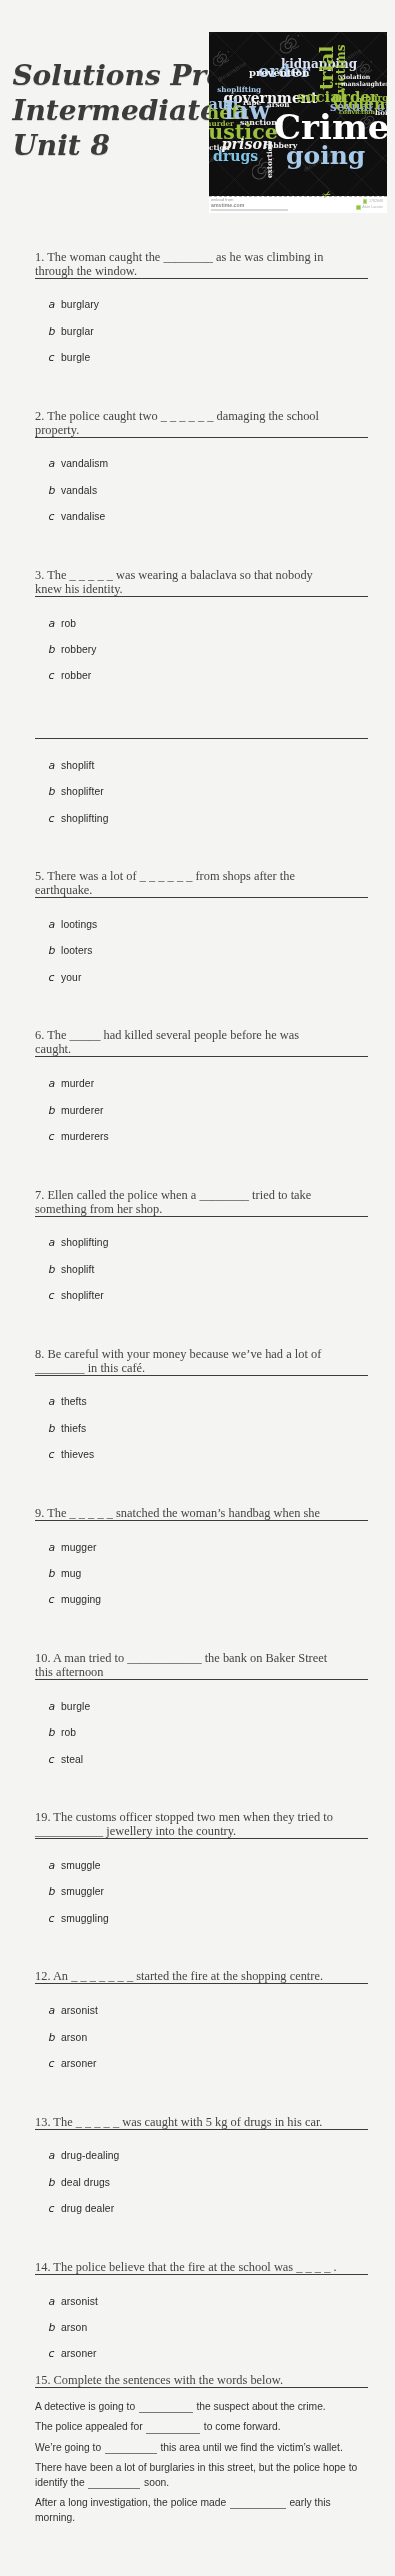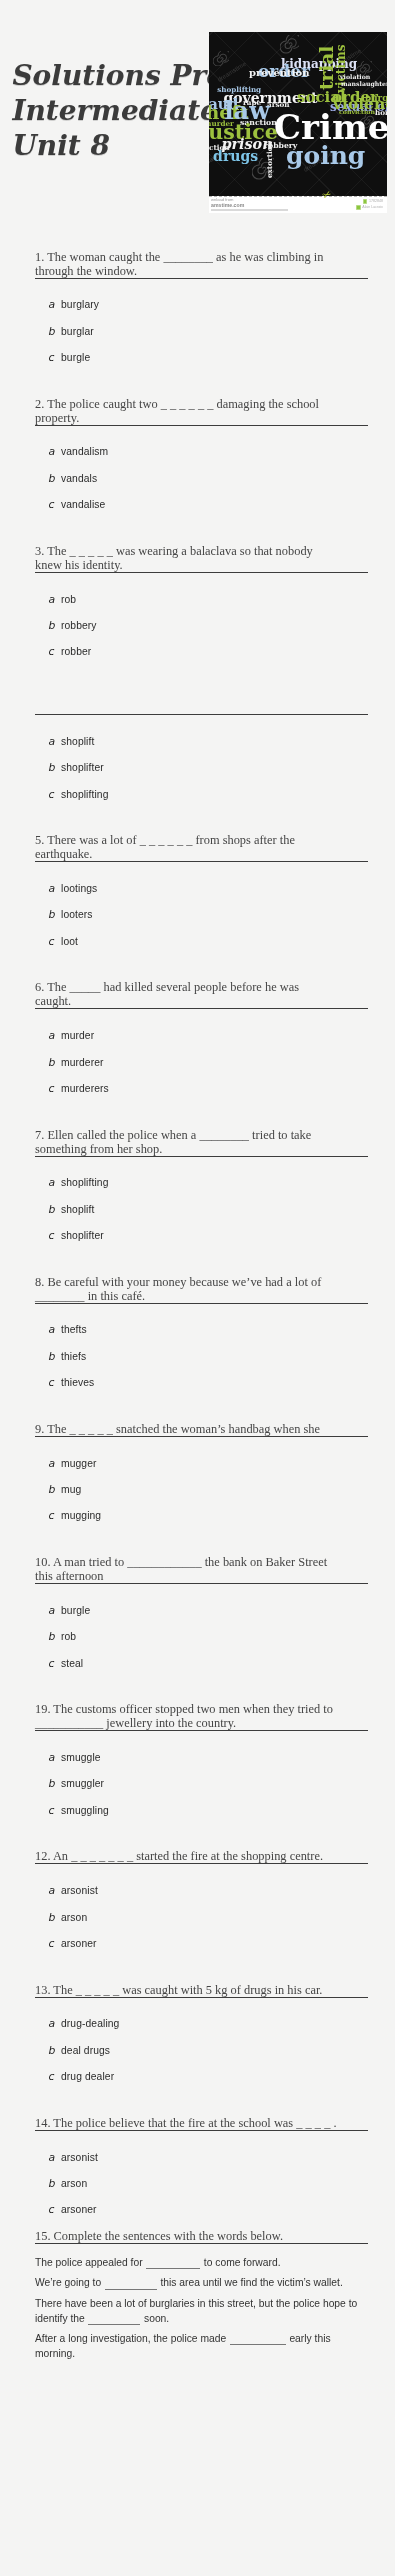--- a/index.html
+++ b/index.html
@@ -25,21 +25,21 @@
   .f-line2{font-size:5.2px;font-weight:bold;color:#8a8a8a;line-height:5.7px;}
   .f-bar{width:77px;height:1.5px;background:#d9d9d9;margin-top:1px;}
   .scissors{position:absolute;left:114px;top:-7.2px;font-size:10.3px;color:#b9cc35;
             transform:rotate(-28deg);line-height:1;}
   .badge-row{position:absolute;font-size:3.6px;color:#b0b0b0;display:flex;align-items:center;gap:1.5px;}
   .badge-sq{width:4.6px;height:4.6px;border-radius:1px;background:#8dc63f;display:inline-block;
             box-shadow:inset 0 0 0 1px rgba(255,255,255,.35);}
 
   
   main{padding:0 28px 0 35px;}
-  .question{margin-top:32px;}
+  .question{margin-top:44px;}
   .question:first-of-type{margin-top:2.6px;}
   .q-line{font-family:"Liberation Serif",serif;font-size:12.4px;line-height:14px;color:#454545;}
   .rule{height:0;border-top:0.8px solid #3c3c3c;margin:0;}
   .opts{list-style:none;margin:19px 0 0 0;padding:0;}
   .opt{display:flex;align-items:center;height:14.4px;margin-bottom:12px;cursor:pointer;}
   .letter{width:26px;padding-left:13.4px;box-sizing:border-box;font-family:"DejaVu Sans",sans-serif;
           font-style:italic;font-size:10.8px;color:#1f1f1f;}
   .opt-text{font-size:10.3px;color:#2b2b2b;letter-spacing:0.1px;}
 
   
@@ -256,21 +256,21 @@
               <span class="opt-text">lootings</span>
             </li>
 
             <li class="opt">
               <span class="letter">b</span>
               <span class="opt-text">looters</span>
             </li>
 
             <li class="opt">
               <span class="letter">c</span>
-              <span class="opt-text">loot</span>
+              <span class="opt-text">your</span>
             </li>
           </ul>
       </section>
 
       <section class="question">
         <div>
 
         <div class="q-line">6. The _____ had killed several people before he was</div>
           <div class="q-line">caught.</div>
         </div>
@@ -501,20 +501,21 @@
 
   <section class="question">
     <div>
 
     <div class="q-line">15. Complete the sentences with the words below.</div>
       </div>
     <div class="rule"></div>
 
     <div class="sentences">
 
+        <div class="sentence"><span>A detective is going to</span><span class="blank" style="width: 54px;"></span><span>the suspect about the crime.</span></div>
 
         <div class="sentence"><span>The police appealed for</span><span class="blank" style="width: 54px;"></span><span>to come forward.</span></div>
 
         <div class="sentence"><span>We’re going to</span><span class="blank" style="width: 52px;"></span><span>this area until we find the victim’s wallet.</span></div>
 
         <div class="sentence"><span>There have been a lot of burglaries in this street, but the police hope to identify the</span><span class="blank" style="width: 52px;"></span><span>soon.</span></div>
 
         <div class="sentence"><span>After a long investigation, the police made</span><span class="blank" style="width: 56px;"></span><span>early this morning.</span></div>
 
       </div>

